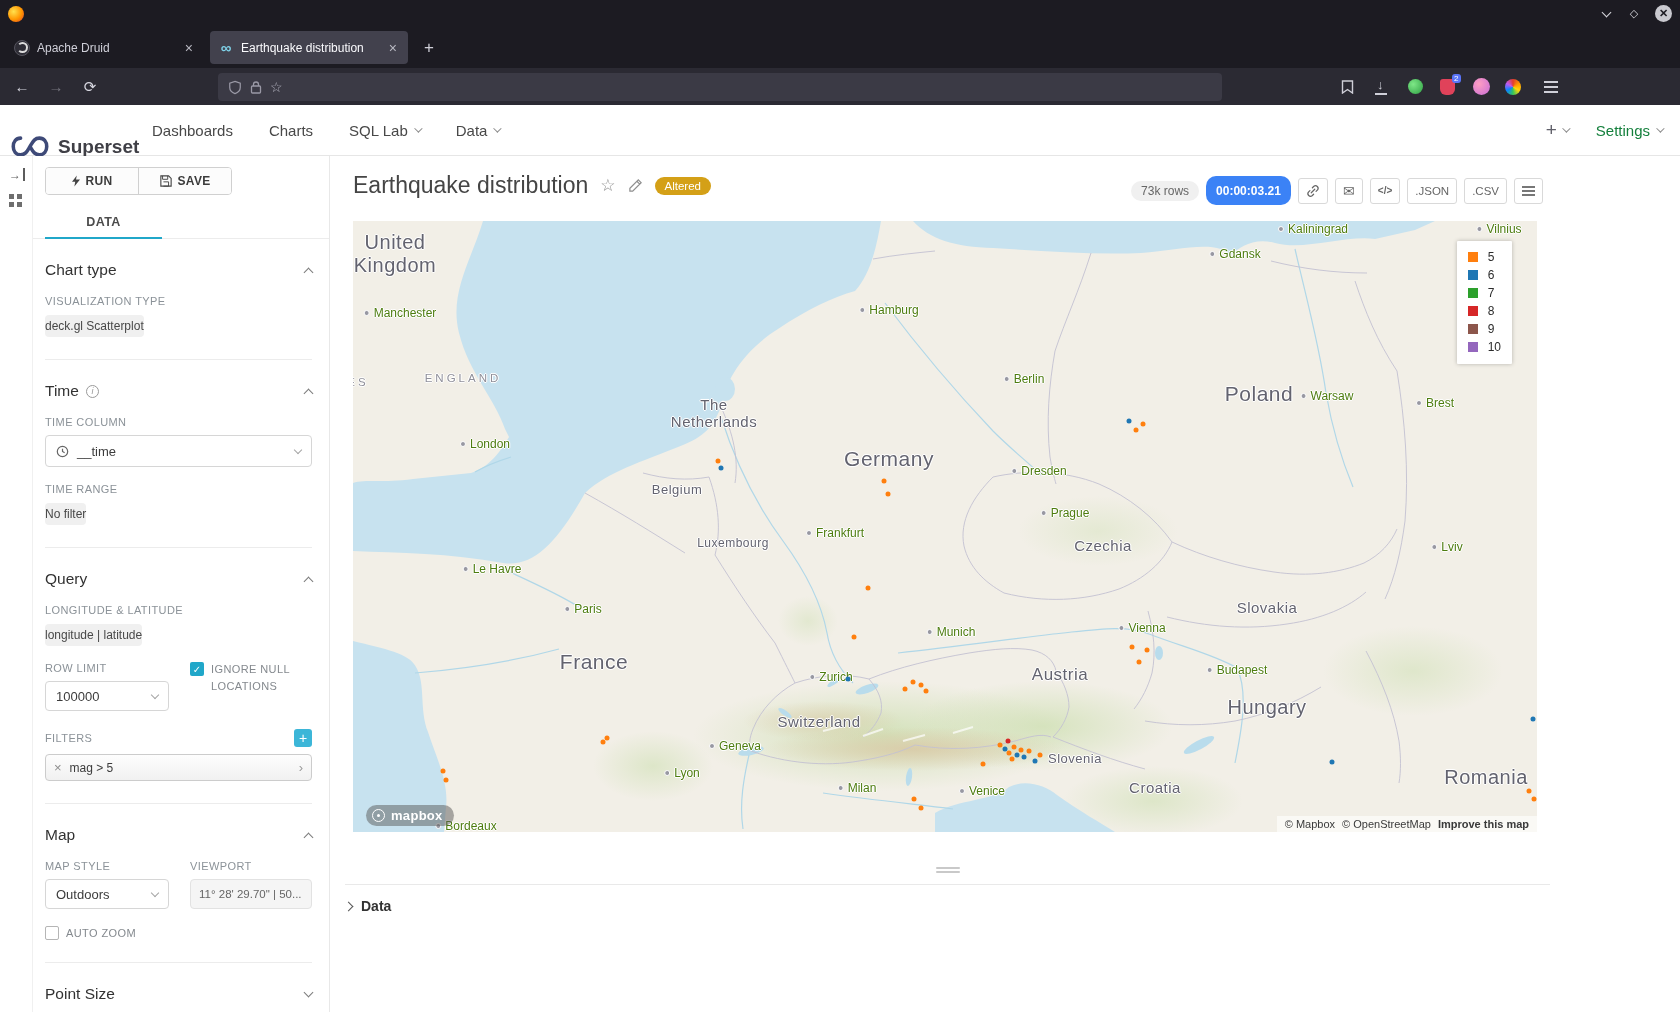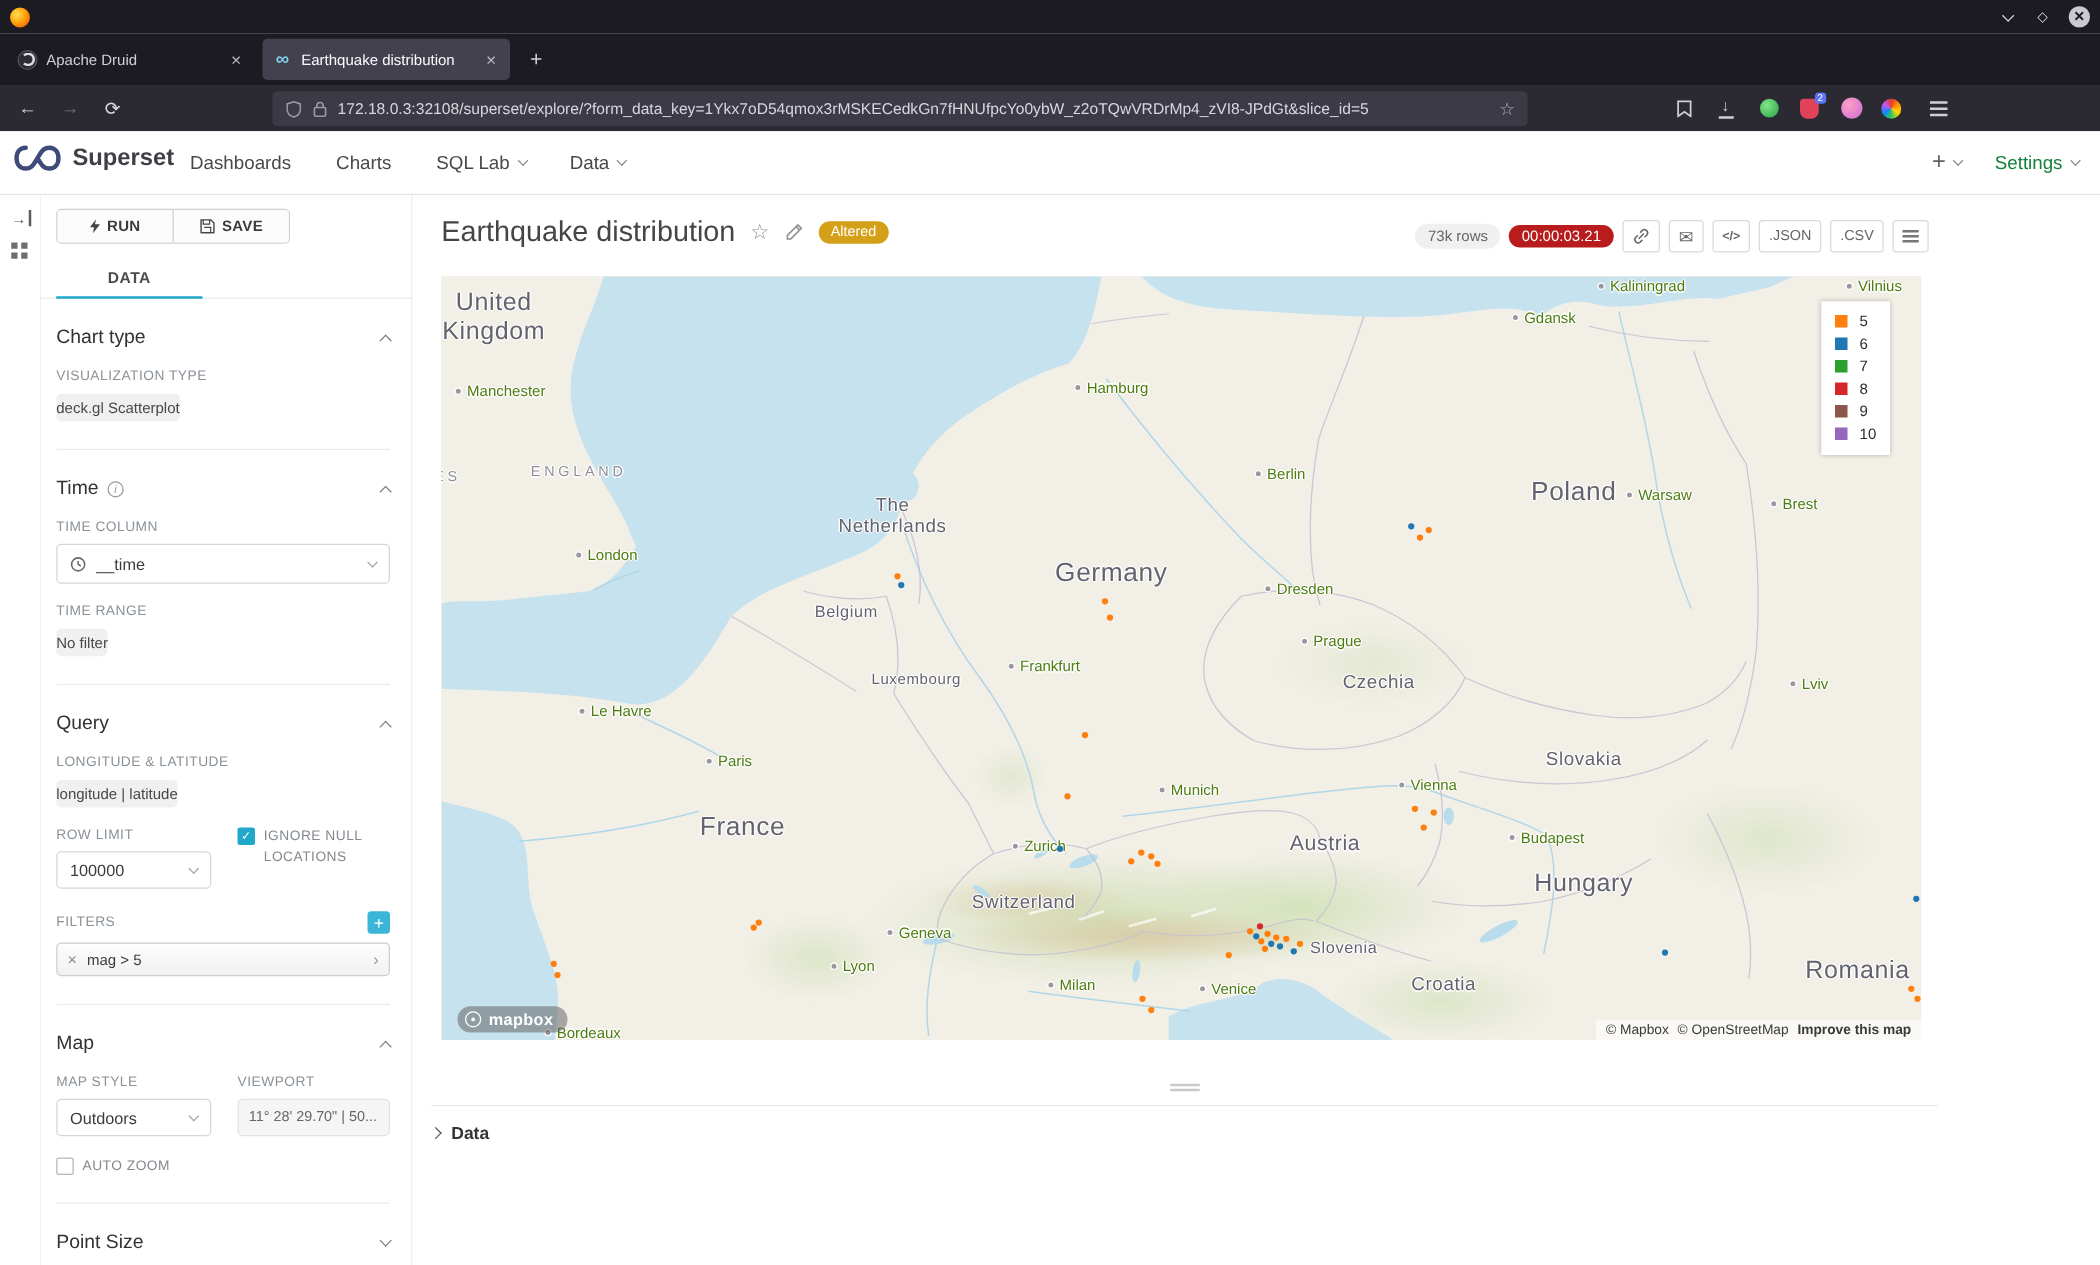--- a/index.html
+++ b/index.html
@@ -43,21 +43,21 @@
   .red-shield { width:15px; height:16px; background:#e0425a; border-radius:3px 3px 6px 6px; position:relative; }
   .ext-badge { position:absolute; right:-6px; top:-5px; background:#5a74f8; color:#fff; font-size:8px; border-radius:3px; padding:0 2px; }
   .avatar { width:17px; height:17px; border-radius:50%; background:radial-gradient(circle at 35% 35%, #ff9ec2, #c86dd7); }
   .pinwheel { width:16px; height:16px; border-radius:50%;
     background:conic-gradient(#e23b2e, #ff9500, #ffd60a, #34c759, #0a84ff, #bf5af2, #e23b2e); }
   .burger, .burger-l { width:14px; height:2px; background:#cfcfd8; box-shadow:0 -5px 0 #cfcfd8, 0 5px 0 #cfcfd8; }
   .shield-ic, .lock-ic { flex:none; }
 
   
   .snav { position:absolute; left:0; top:105px; width:1680px; height:51px; background:#fff; border-bottom:1px solid #e6e6e6; }
-  .brand { position:absolute; left:10px; top:10px; display:flex; align-items:center; gap:8px; }
+  .brand { position:absolute; left:10px; top:30px; display:flex; align-items:center; gap:8px; }
   .brand-name { font-size:19px; font-weight:bold; color:#3f3f46; }
   .menu { position:absolute; left:152px; top:0; height:50px; display:flex; align-items:center; gap:36px; }
   .nav-item { font-size:15px; color:#484848; display:flex; align-items:center; gap:6px; }
   .caret { width:6px; height:6px; border-right:1.5px solid #8a8a8a; border-bottom:1.5px solid #8a8a8a;
     transform:rotate(45deg) translateY(-2px); display:inline-block; }
   .snav-right { position:absolute; right:18px; top:0; height:50px; display:flex; align-items:center; gap:28px; }
   .plus-btn { font-size:19px; color:#60606a; display:flex; align-items:center; gap:5px; }
   .settings { font-size:15px; color:#15803d; display:flex; align-items:center; gap:6px; }
 
   
@@ -119,22 +119,22 @@
 
   
   .main { position:absolute; left:330px; top:156px; right:0; bottom:0; background:#fff; }
   .ct-row { position:absolute; left:23px; top:16px; display:flex; align-items:center; gap:12px; }
   .ct-title { font-size:23px; color:#454545; }
   .ic-star { color:#8f8f8f; font-size:17px; }
   .altered { background:#d4a017; color:#fff; font-size:11.5px; border-radius:10px; padding:3px 10px; }
   .hdr-right { position:absolute; top:20px; right:137px; display:flex; gap:7px; align-items:center; }
   .rows-pill { height:20px; background:#f0f0f0; border-radius:10px; color:#666; font-size:12px;
     display:flex; align-items:center; padding:0 10px; }
-  .timer-pill { height:18px; background:#b91c1c; border-radius:10px; color:#fff; font-size:12px;
-    display:flex; align-items:center; padding:0 10px; }
+  .timer-pill { height:29px; background:#3b82f6; border-radius:10px; color:#fff; font-size:12px;
+    display:flex; align-items:center; padding:0 10px;font-weight:bold; }
   .hbtn { height:26px; min-width:28px; border:1px solid #d9d9d9; border-radius:3px; background:#fff;
     display:flex; align-items:center; justify-content:center; color:#666; font-size:11.5px; padding:0 7px; }
   .code-txt { font-size:10px; font-weight:bold; }
   .mbars { width:13px; height:2px; background:#777; box-shadow:0 -4px 0 #777, 0 4px 0 #777; }
 
   
   .map { position:absolute; left:23px; top:65px; width:1184px; height:611px; background:#f2efe7; overflow:hidden; }
   .map svg.base { position:absolute; left:0; top:0; }
   .mlabel { position:absolute; transform:translate(-50%,-50%); white-space:pre-line; text-align:center;
     text-shadow:0 1px 0 #fff,0 -1px 0 #fff,1px 0 0 #fff,-1px 0 0 #fff,0 0 2px #fff; pointer-events:none; }
@@ -200,21 +200,20 @@
   <div class="nav-btn" style="left:42px;color:#75747e">→</div>
   <div class="nav-btn" style="left:76px">⟳</div>
   <div class="urlfield">
     <svg class="shield-ic" width="14" height="15" viewBox="0 0 16 16">
         <path d="M8 1 L14 3 V8 C14 12 11 14 8 15 C5 14 2 12 2 8 V3 Z" fill="none" stroke="#9a99a6" stroke-width="1.4"></path>
       </svg>
     <svg class="lock-ic" width="12" height="13" viewBox="0 0 12 13">
         <rect x="1.5" y="5" width="9" height="7" rx="1" fill="none" stroke="#9a99a6" stroke-width="1.3"></rect>
         <path d="M3.5 5 V3.5 a2.5 2.5 0 0 1 5 0 V5" fill="none" stroke="#9a99a6" stroke-width="1.3"></path>
       </svg>
-    <span class="url-text">172.18.0.3:32108/superset/explore/?form_data_key=1Ykx7oD54qmox3rMSKECedkGn7fHNUfpcYo0ybW_z2oTQwVRDrMp4_zVI8-JPdGt&amp;slice_id=5</span>
     <span class="url-star">☆</span>
   </div>
   <div class="chrome-ic" style="left:1334px">
     <svg width="13" height="14" viewBox="0 0 12 14">
         <path d="M1 1 H11 V13 L6 9.5 L1 13 Z" fill="none" stroke="#cfcfd8" stroke-width="1.4"></path>
       </svg>
   </div>
   <div class="chrome-ic" style="left:1368px">
       <span class="dl-arrow"></span>
     </div>

